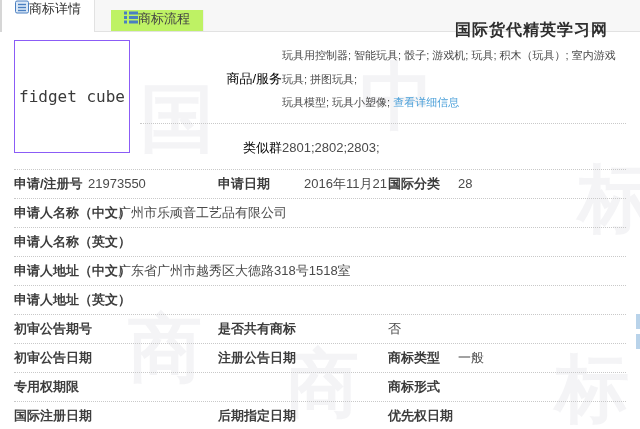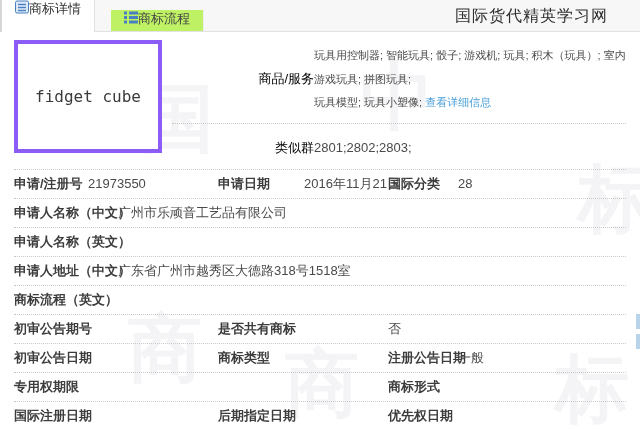--- a/index.html
+++ b/index.html
@@ -26,30 +26,30 @@
     font-size:13px; color:#444; cursor:pointer;
   }
   .tab.active {
     background:#ffffff; border-left:2px solid #d6d6d6; border-right:1px solid #e2e2e2;
     margin-bottom:-1px; color:#333;
   }
   .tab.inactive { margin-left:16px; background:#bef264; border-right:1px solid #ededed;margin-top:10px; }
   .tab-icon { width:14px; height:14px; display:inline-block; }
 
   .site-mark {
-    position:absolute; top:6px; right:32px; z-index:3;
-    font-size:16px; color:#2e2e2e; letter-spacing:1px;
+    position:absolute; top:20px; right:32px; z-index:3;
+    font-size:16px; color:#2e2e2e; letter-spacing:1px;font-weight:bold;
   }
 
   
   .content { position:relative; z-index:1; padding:0 14px; }
 
   .tm-section { display:flex; padding-top:6px; }
   .tm-image {
-    width:148px; height:113px; border:4px solid #8b5cf6; background:#fff;
+    width:116px; height:113px; border:1px solid #8b5cf6; background:#fff;
     display:flex; align-items:center; justify-content:center;
     font-family:"DejaVu Sans Mono","Liberation Mono",monospace;
     font-size:16px; color:#3a3a3a; flex:none; margin-top:2px;
   }
   .tm-table { flex:1; margin-left:10px; font-size:13px; }
   .tm-row { display:flex; }
   .tm-row-goods { border-bottom:1px dotted #c9c9c9; padding:6px 0 8px; }
   .tm-row-group { padding:15px 0 12px; }
   .tm-label { width:142px; flex:none; font-weight:normal; color:#000000; align-self:center;text-align:right; }
   .tm-value { flex:1; line-height:2.15; font-size:11px; color:#4a4a4a; }
@@ -150,34 +150,34 @@
       <span class="lbl">申请人名称（英文）</span>
       <span class="val"></span>
     </div>
 
     <div class="row row-wide">
       <span class="lbl">申请人地址（中文）</span>
       <span class="val">广东省广州市越秀区大德路318号1518室</span>
     </div>
 
     <div class="row row-wide">
-      <span class="lbl">商标流程（英文）</span>
+      <span class="lbl">申请人地址（英文）</span>
       <span class="val"></span>
     </div>
 
     <div class="row row-ann">
       <span class="lbl">初审公告期号</span>
       <span class="lbl">是否共有商标</span>
       <span class="val">否</span>
     </div>
 
     <div class="row row-ann">
       <span class="lbl">初审公告日期</span>
+      <span class="lbl">注册公告日期</span>
       <span class="lbl">商标类型</span>
-      <span class="lbl">注册公告日期</span>
       <span class="val">一般</span>
     </div>
 
     <div class="row row-ann">
       <span class="lbl">专用权期限</span>
       <span class="val"></span>
       <span class="lbl">商标形式</span>
       <span class="val"></span>
     </div>
 

